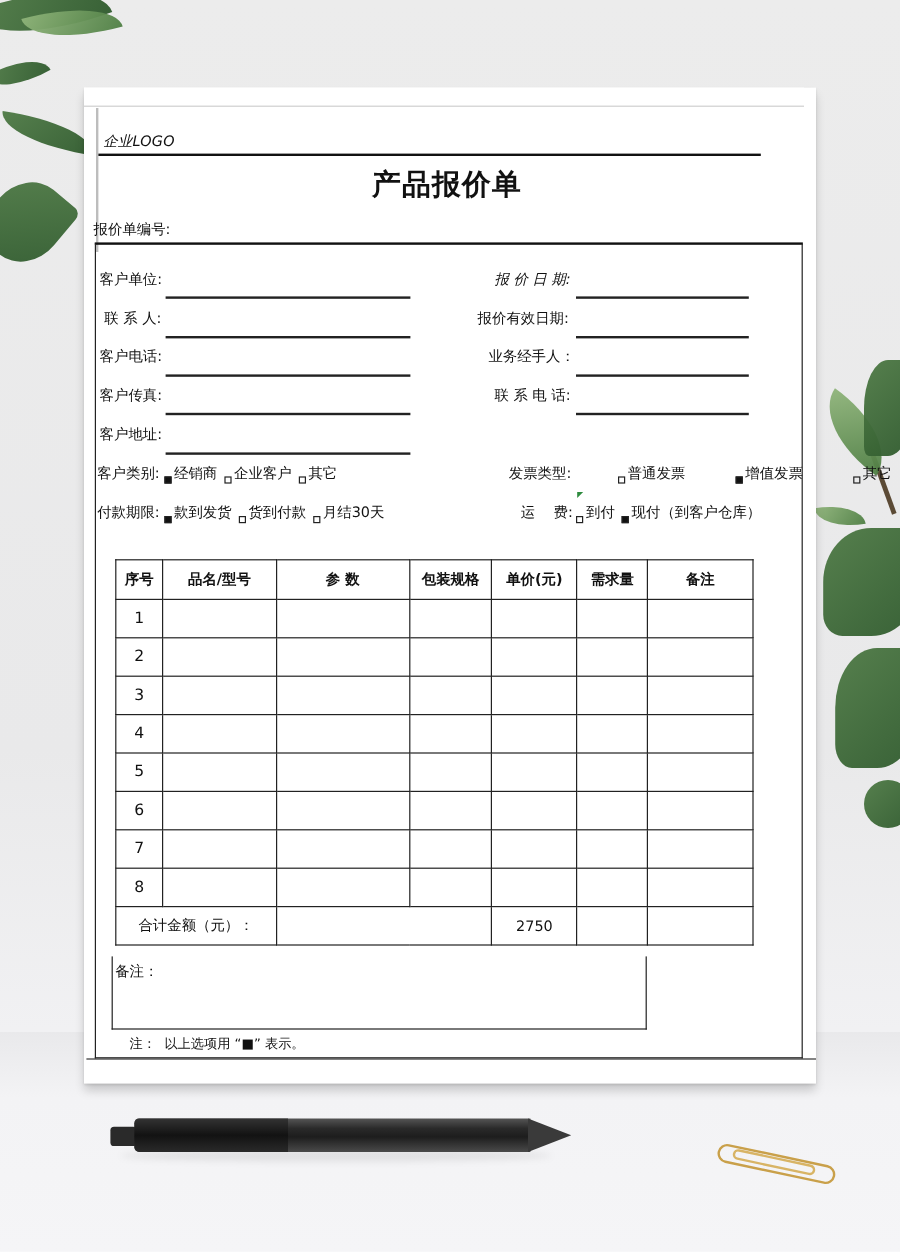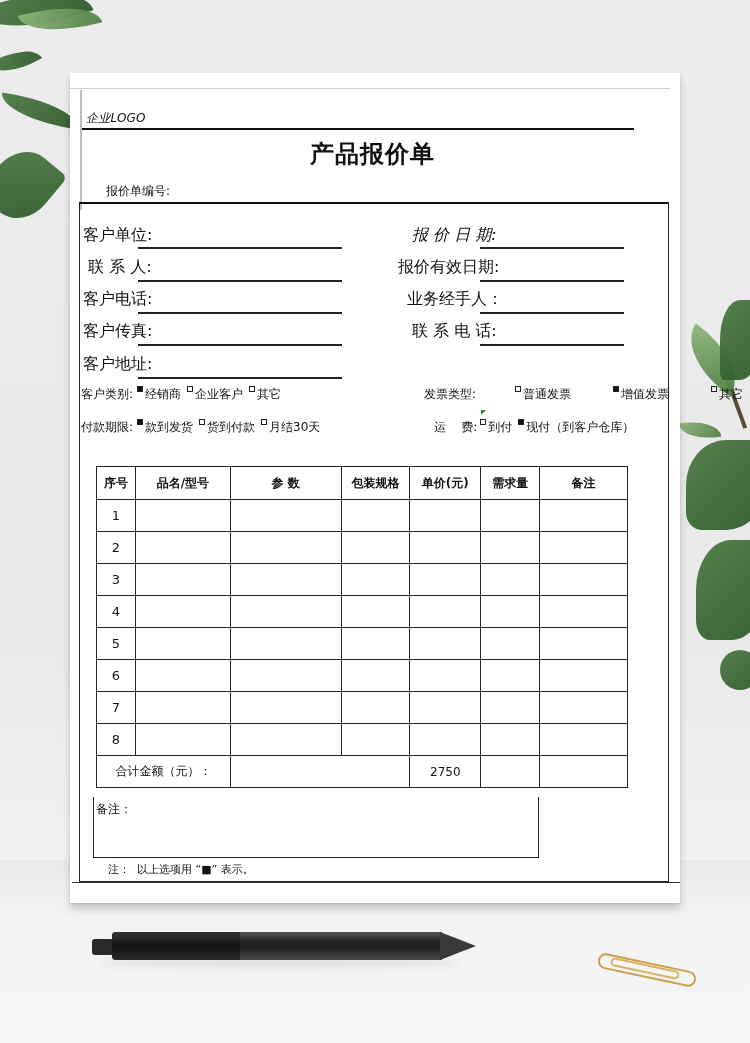--- a/index.html
+++ b/index.html
@@ -24,33 +24,33 @@
     position: absolute; left: 70px; top: 73px; width: 610px; height: 830px;
     background: #fff;
     box-shadow: 0 6px 8px rgba(0,0,0,0.18), 0 1px 2px rgba(0,0,0,0.1);
   }
   .paper-top-strip { position: absolute; left: 0; top: 0; width: 600px; height: 16px; background: #fff; border-bottom: 1px solid #cfcfcf; }
   .sheet-left-edge { position: absolute; left: 80px; top: 90px; width: 2px; height: 120px; background: #bdbdbd; }
 
   .logo { position: absolute; left: 86px; top: 110px; font-size: 12px; letter-spacing: 0.2px; font-style: italic; }
   .logo-rule { position: absolute; left: 82px; top: 128px; width: 552px; height: 2px; background: #111; }
   .title { position: absolute; left: 310px; top: 138px; font-size: 24px; font-weight: bold; letter-spacing: 1px; }
-  .quote-no { position: absolute; left: 78px; top: 183px; font-size: 12px; margin-left: 28px; }
+  .quote-no { position: absolute; left: 78px; top: 183px; font-size: 12px; }
 
   .form-frame {
     position: absolute; left: 79px; top: 202px; width: 590px; height: 680px;
     border: 1.5px solid #222; border-top: 2px solid #111;
   }
   .outer-line { position: absolute; left: 72px; top: 882px; width: 608px; height: 1px; background: #333; }
 
-  .field-label { position: absolute; font-size: 16px; white-space: pre; }
+  .field-label { position: absolute; font-size: 12px; white-space: pre; }
   .field-line { position: absolute; height: 1.5px; background: #222; }
 
   .option-row { position: absolute; font-size: 12px; white-space: pre; display: flex; align-items: center; }
-  .opt { display: inline-flex; align-items: flex-start; margin-right: 6px; }
+  .opt { display: inline-flex; align-items: flex-end; margin-right: 6px; }
   .box { display: inline-block; width: 6px; height: 6px; margin-right: 2px; border: 1px solid #222; }
   .box.checked { background: #111; }
   .green-tick { position: absolute; left: 481px; top: 410px; width: 0; height: 0; border-top: 5px solid #2e8b3e; border-right: 5px solid transparent; }
 
   
   table.items {
     position: absolute; left: 96px; top: 466px; width: 532px;
     border-collapse: collapse; font-size: 12px;
   }
   table.items th, table.items td { border: 1.5px solid #222; text-align: center; height: 32px; }

